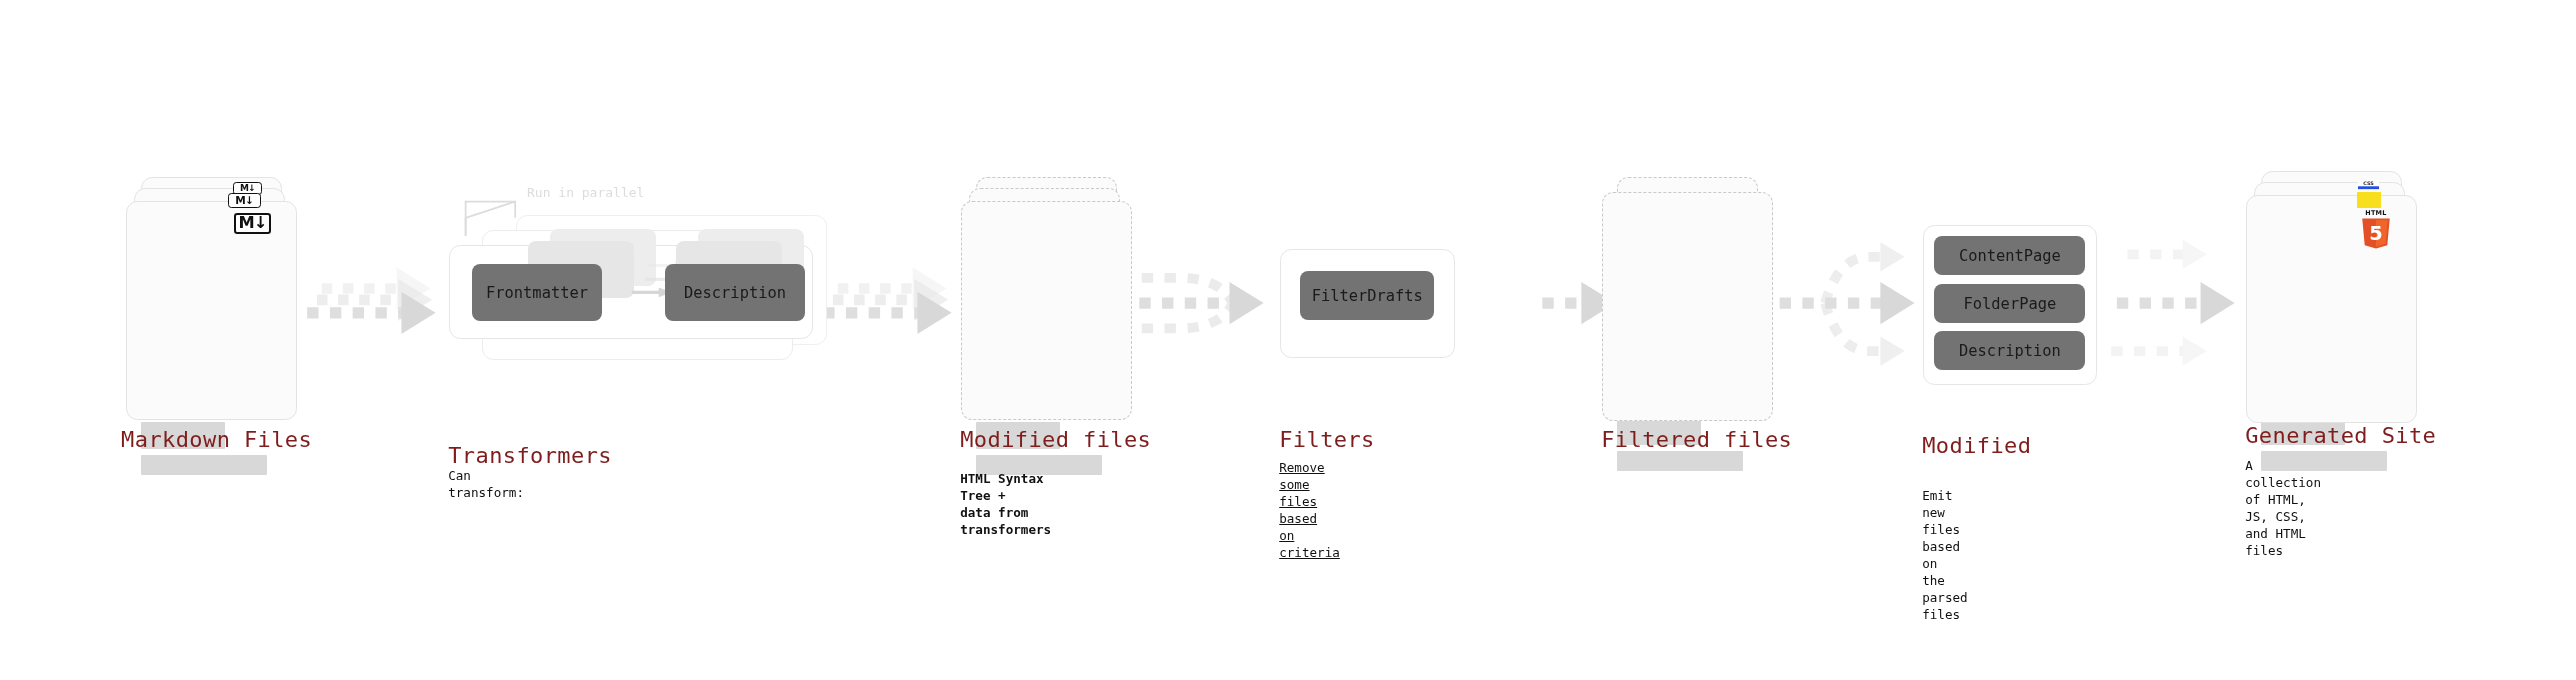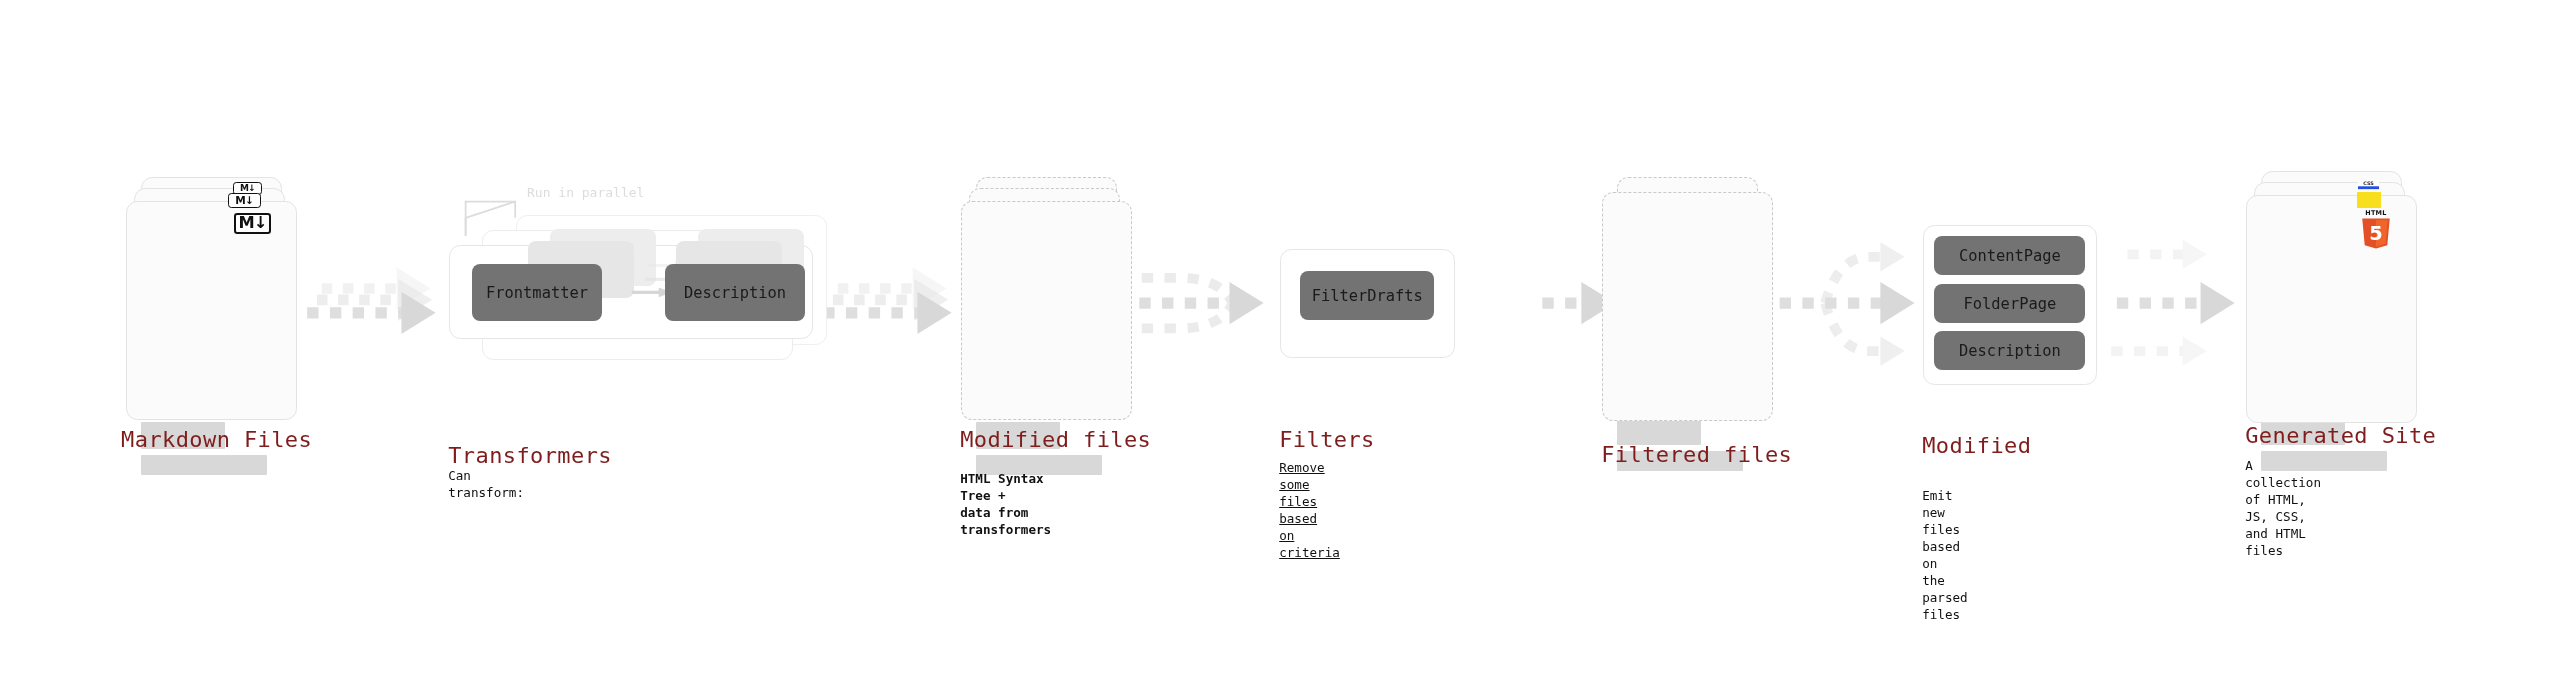--- a/index.html
+++ b/index.html
@@ -368,21 +368,21 @@
         <div class="bar" style="width:29px;  height:7.3px;  margin-bottom:8.1px;"></div>
         <div class="bar" style="width:141px; height:27px;"></div>
         <div class="bar" style="width:82px; height:27px;"></div>
         <div class="bar" style="width:126px; height:43px;"></div>
         <div class="bar" style="width:55px;  height:20.3px;"></div>
         <div class="bar" style="width:84px; height:27px;"></div>
         <div class="bar" style="width:126px; height:20.3px;"></div>
       </div>
     </div>
 
-    <div class="stage-title" style="left:-0.8px; top:442px;">Filtered files</div>
+    <div class="stage-title" style="left:-0.8px; top:427px;">Filtered files</div>
   </div>
 
   <div class="stage" style="left:1923px;">
     <div class="group-box" style="left:0px; top:225px; width:174px; height:160px;"></div>
     <div class="pill" style="left:11.4px; top:236px; width:151px; height:39px;">ContentPage</div>
     <div class="pill" style="left:11.4px; top:284px; width:151px; height:39px;">FolderPage</div>
     <div class="pill" style="left:11.4px; top:331px; width:151px; height:39px;">Description</div>
 
     <div class="stage-title" style="left:-0.8px; top:433px;">Modified</div>
     <div class="stage-desc" style="left:-0.8px; top:470px;margin-top:17px;">Emit new files based on

